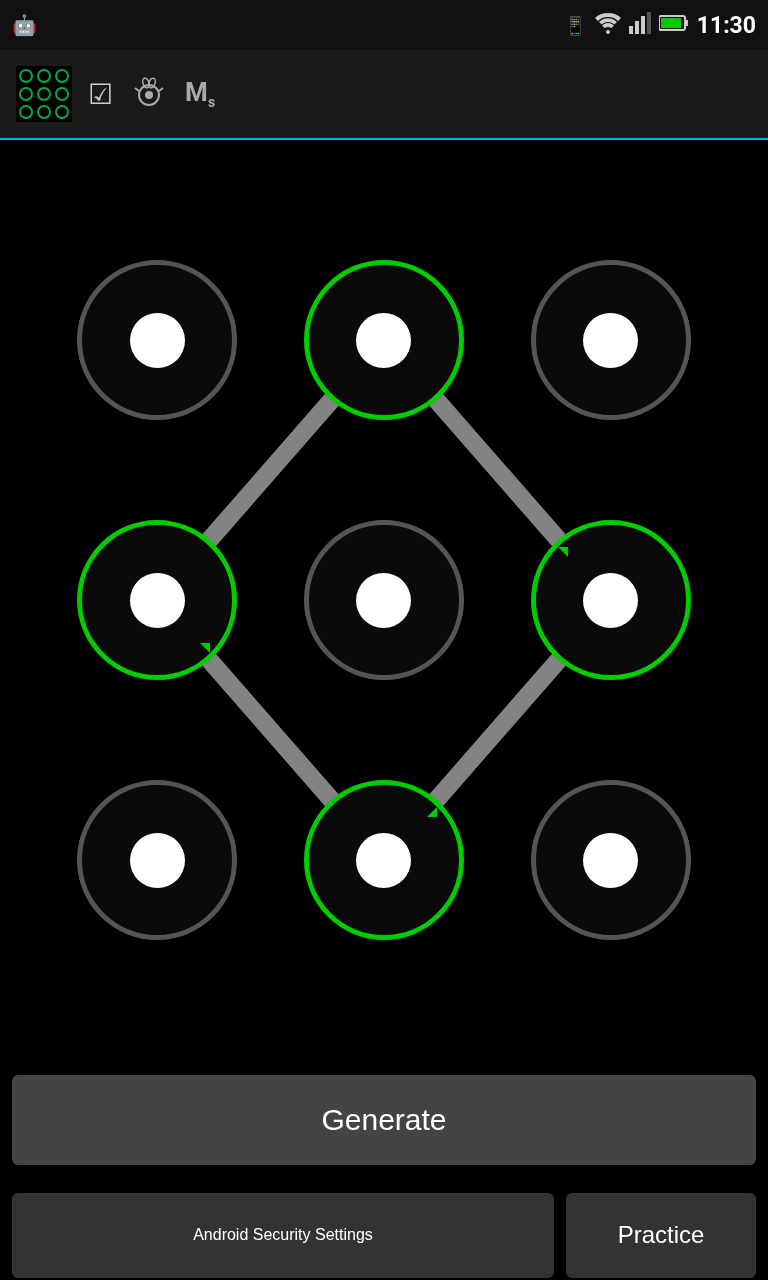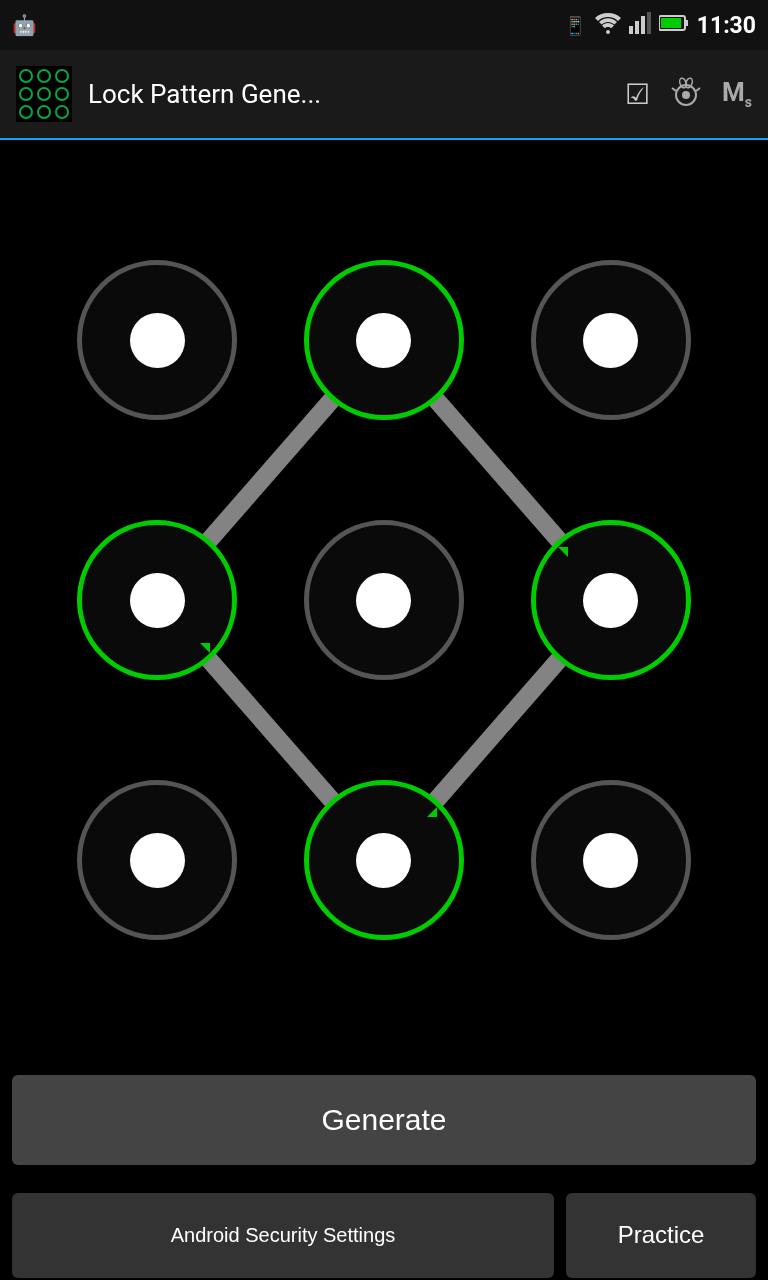--- a/index.html
+++ b/index.html
@@ -208,21 +208,21 @@
       gap: 12px;
     }
 
     #android-security-button {
       flex: 1;
       height: 85px;
       background: #333;
       border: none;
       border-radius: 6px;
       color: #fff;
-      font-size: 20px;
+      font-size: 16px;
       cursor: pointer;
       text-align: center;
     }
 
     #practice-button {
       width: 190px;
       height: 85px;
       background: #333;
       border: none;
       border-radius: 6px;
@@ -276,21 +276,20 @@
       <circle cx="28" cy="10" r="6" stroke="#00aa44" stroke-width="2" fill="none"></circle>
       <circle cx="46" cy="10" r="6" stroke="#00aa44" stroke-width="2" fill="none"></circle>
       <circle cx="10" cy="28" r="6" stroke="#00aa44" stroke-width="2" fill="none"></circle>
       <circle cx="28" cy="28" r="6" stroke="#00aa44" stroke-width="2" fill="none"></circle>
       <circle cx="46" cy="28" r="6" stroke="#00aa44" stroke-width="2" fill="none"></circle>
       <circle cx="10" cy="46" r="6" stroke="#00aa44" stroke-width="2" fill="none"></circle>
       <circle cx="28" cy="46" r="6" stroke="#00aa44" stroke-width="2" fill="none"></circle>
       <circle cx="46" cy="46" r="6" stroke="#00aa44" stroke-width="2" fill="none"></circle>
     </svg>
   </div>
-  <span id="app-title">Lock Pattern Gene...</span>
   <div id="title-actions">
     <span class="title-action-icon">☑</span>
     <span class="title-action-icon">
       <svg width="32" height="32" viewBox="0 0 32 32">
         <circle cx="16" cy="20" r="10" fill="none" stroke="#aaa" stroke-width="2"></circle>
         <circle cx="16" cy="20" r="4" fill="#aaa"></circle>
         <line x1="16" y1="10" x2="16" y2="6" stroke="#aaa" stroke-width="2"></line>
         <line x1="6" y1="16" x2="2" y2="13" stroke="#aaa" stroke-width="2"></line>
         <line x1="26" y1="16" x2="30" y2="13" stroke="#aaa" stroke-width="2"></line>
         <ellipse cx="13" cy="8" rx="3" ry="5" fill="none" stroke="#aaa" stroke-width="1.5" transform="rotate(-20 13 8)"></ellipse>

